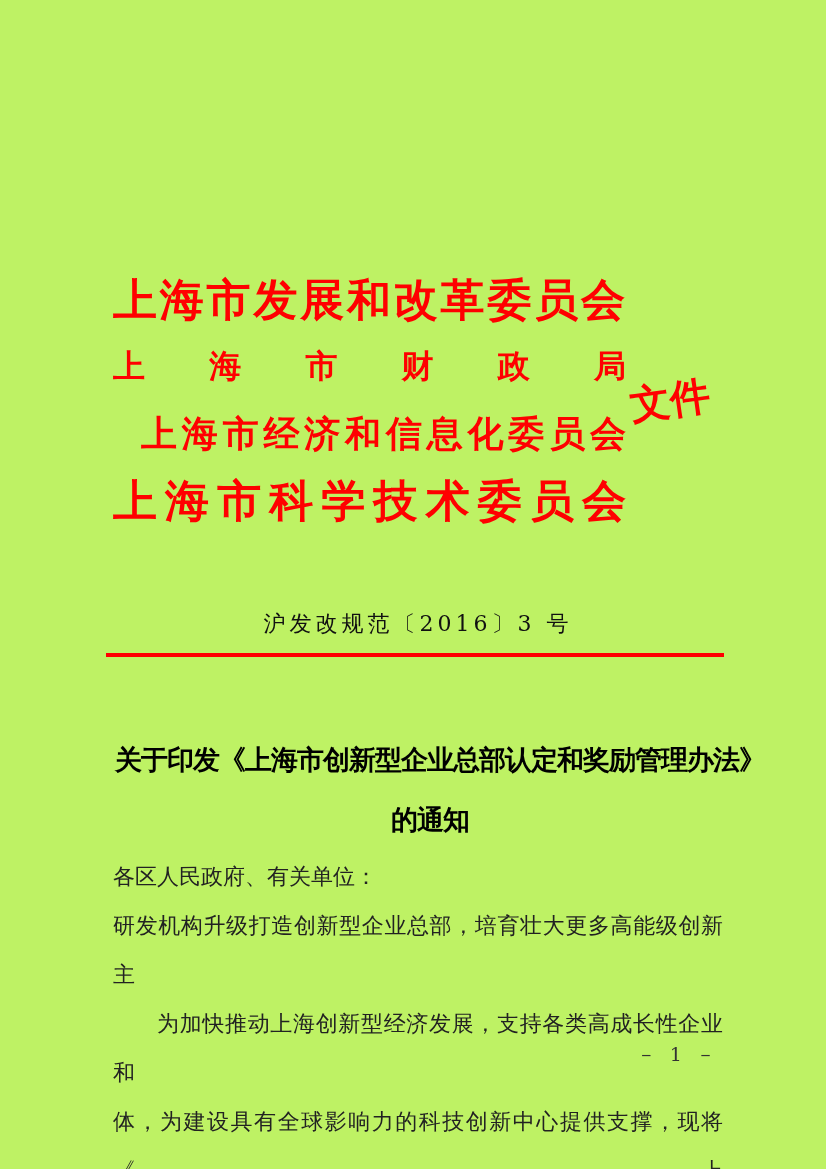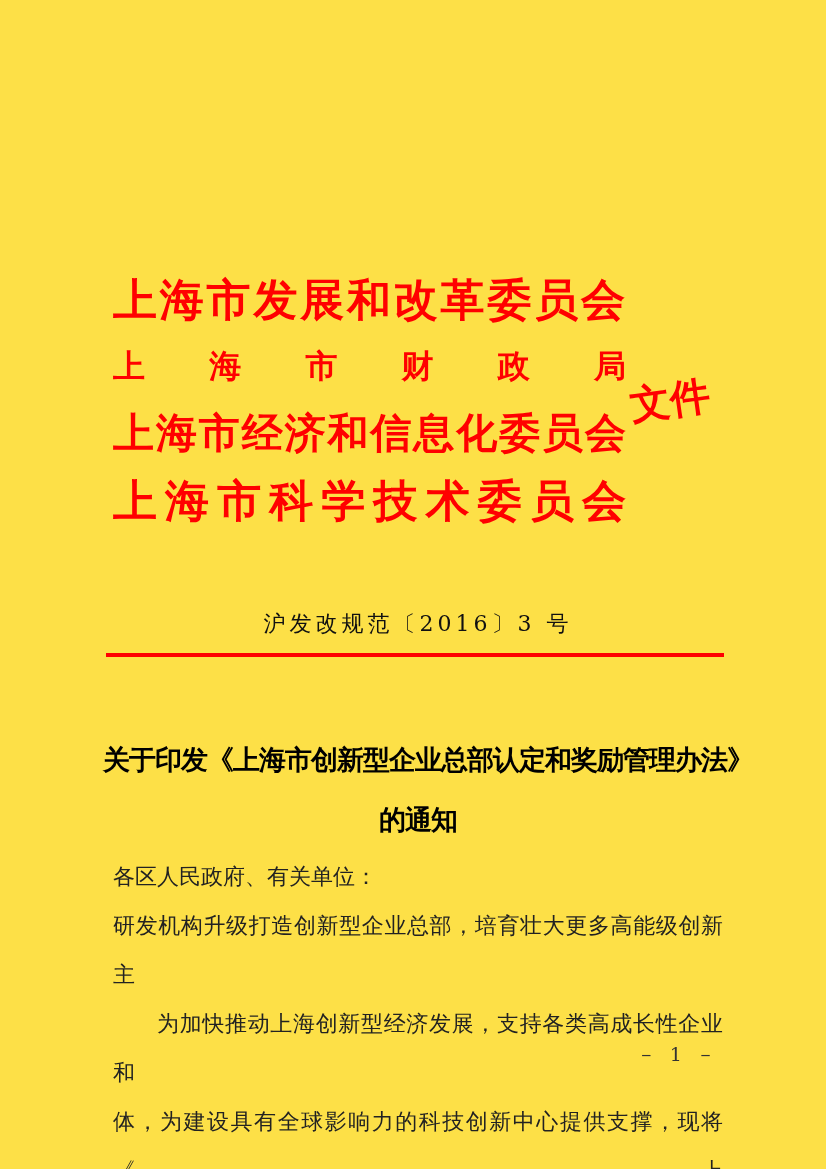--- a/index.html
+++ b/index.html
@@ -3,21 +3,21 @@
 <meta charset="utf-8">
 <style>
   :root { --accent: #ff0000; --ink: #1a1a1a; }
   * { margin: 0; padding: 0; box-sizing: border-box; }
   html, body { background: #888; }
   .page {
     position: relative;
     width: 826px;
     height: 1169px;
     margin: 0 auto;
-    background: #fde047;
+    background: #bef264;
     overflow: hidden;
     font-family: "DejaVu Sans", sans-serif;
     text-decoration: underline;
   }
 
   
   .agency-block {
     position: absolute;
     left: 113px;
     top: 266px;
@@ -30,21 +30,21 @@
     height: 67px;
     line-height: 67px;
     text-align: justify;
     text-align-last: justify;
     text-justify: inter-ideograph;
     white-space: nowrap;
     overflow: visible;
   }
   .agency-1 { font-size: 44px; letter-spacing: 1px; }
   .agency-2 { font-size: 32px; }
-  .agency-3 { font-size: 41px; }
+  .agency-3 { font-size: 36px; margin-left: 28px; }
   .agency-4 { font-size: 44px; }
 
   .doc-label {
     position: absolute;
     left: 630px;
     top: 380px;
     color: var(--accent);
     font-weight: bold;
     font-size: 40px;
     line-height: 40px;
@@ -73,21 +73,21 @@
     left: 106px;
     top: 653px;
     width: 618px;
     height: 4px;
     background: var(--accent);
   }
 
   
   .title-block {
     position: absolute;
-    left: 103px;
+    left: 115px;
     top: 730px;
     width: 630px;
     text-align: center;
     color: #000;
     font-family: "DejaVu Sans", "Liberation Sans", sans-serif;
     font-weight: bold;
   }
   .title-line {
     font-size: 27px;
     line-height: 60px;

